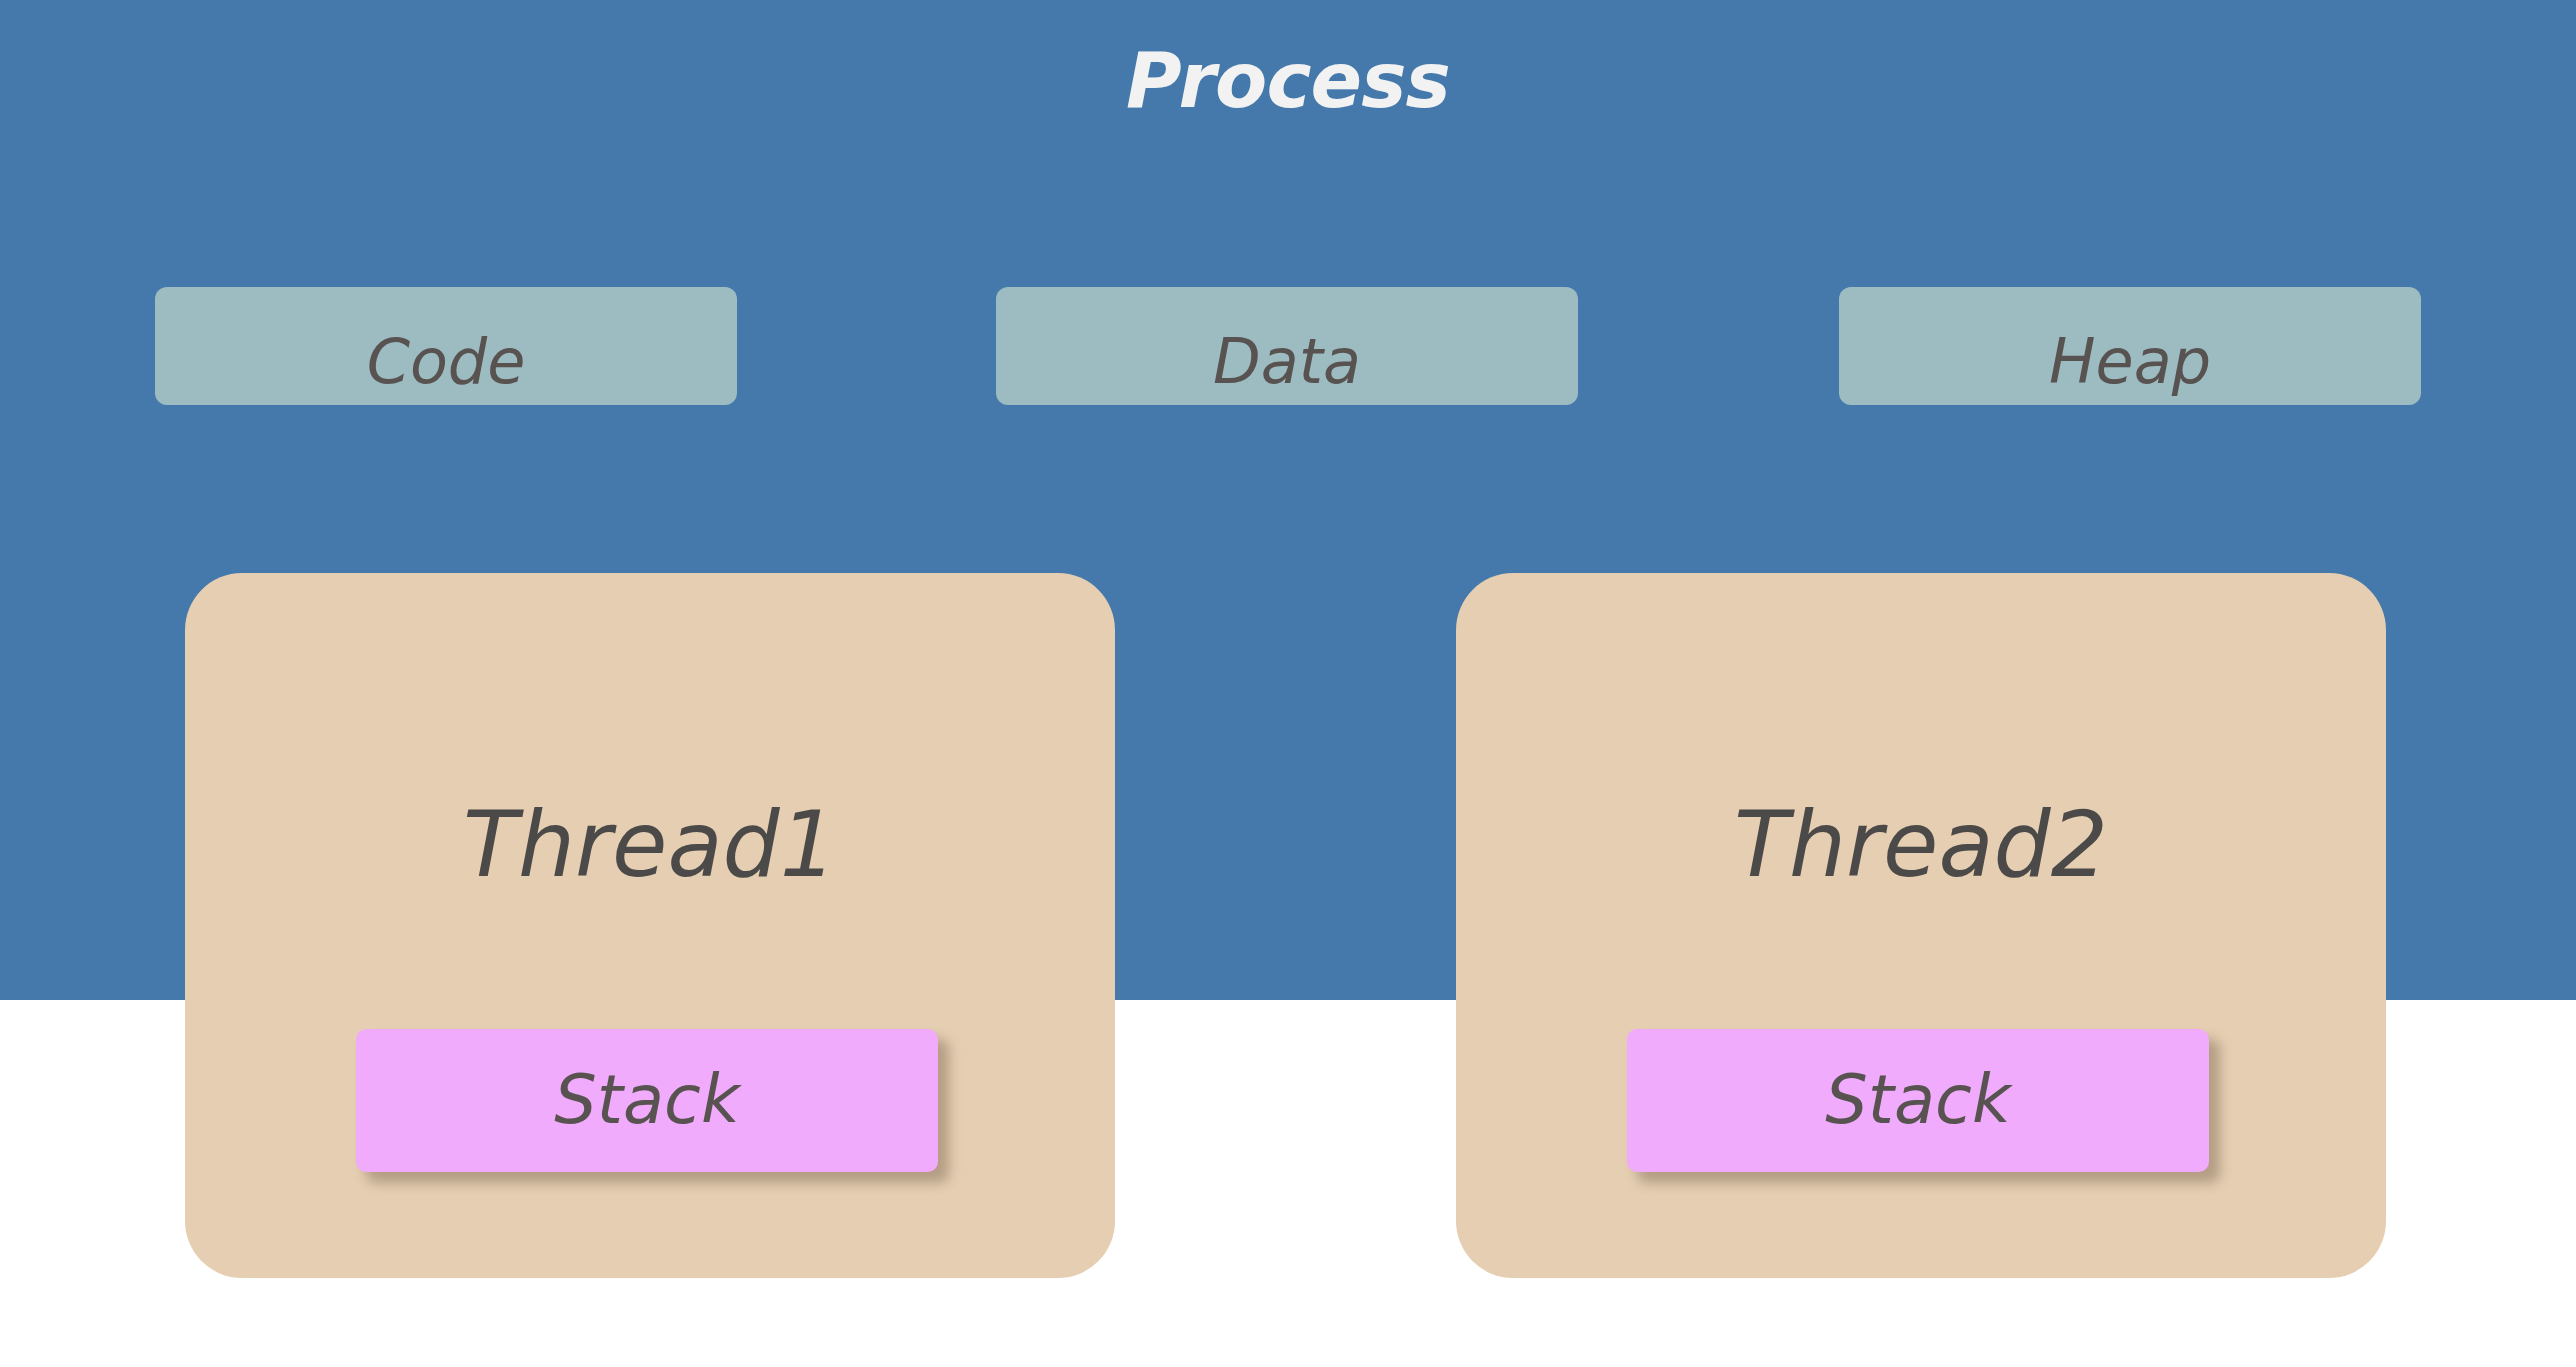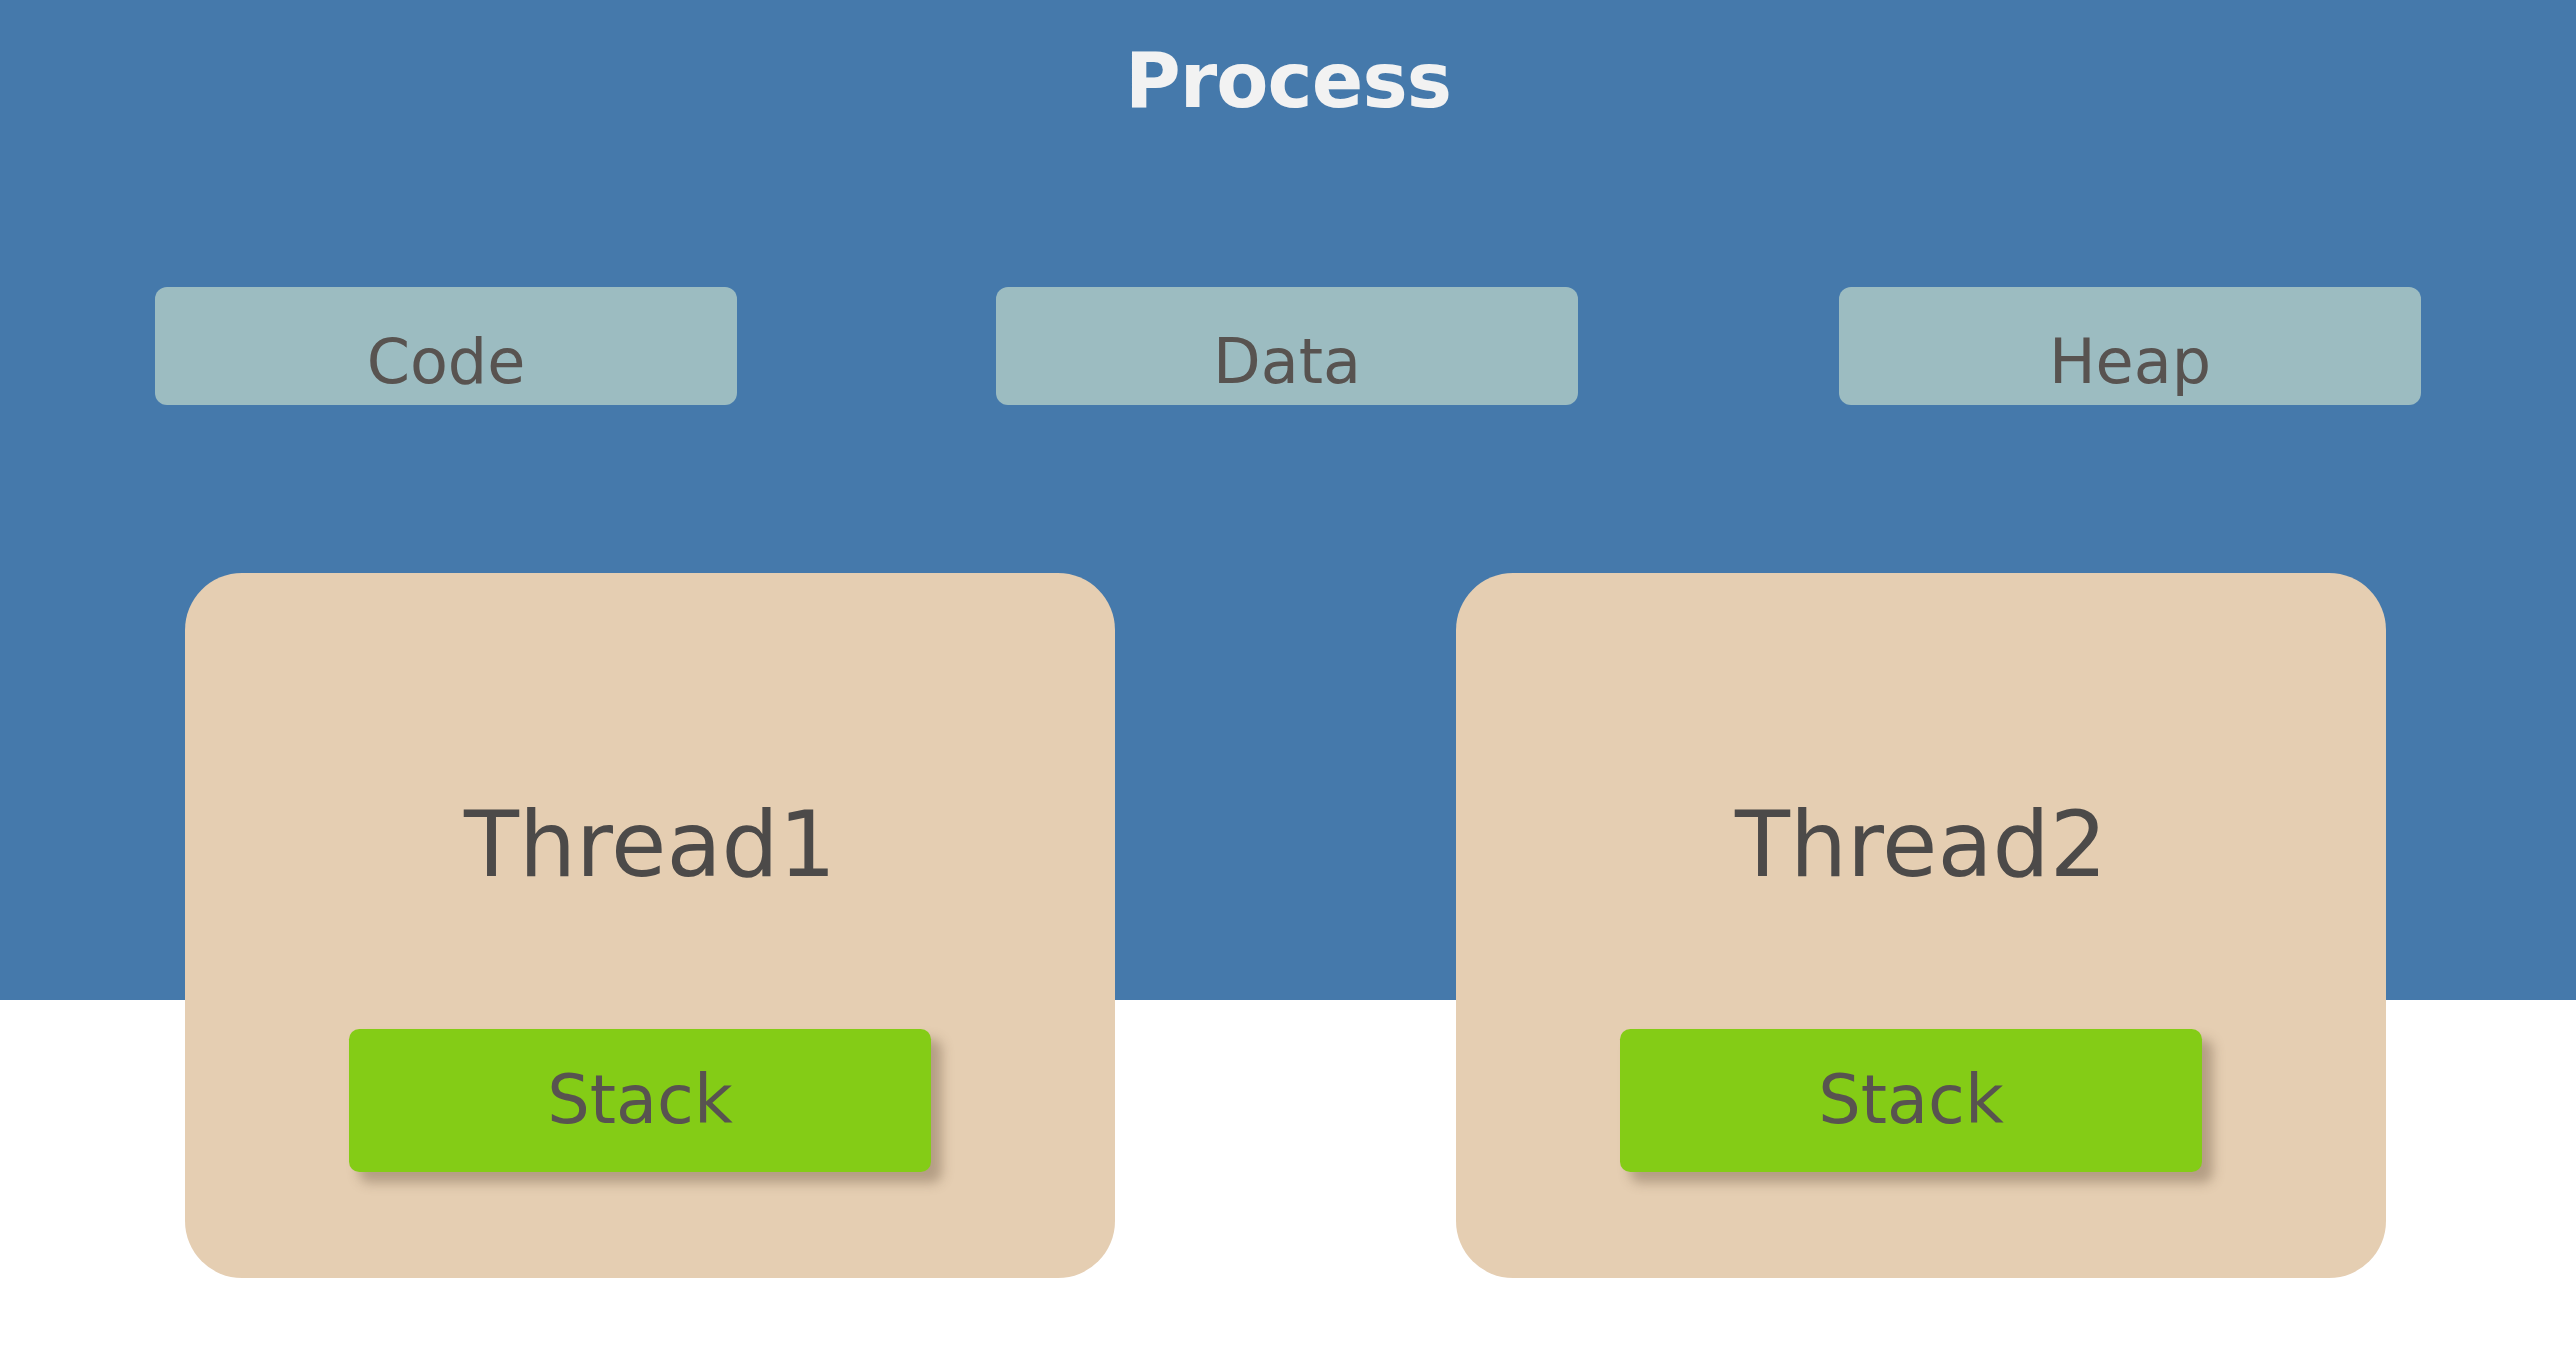--- a/index.html
+++ b/index.html
@@ -13,20 +13,21 @@
     overflow: hidden;
     font-family: "DejaVu Sans", sans-serif;
   }
 
   #diagram {
     position: relative;
     width: 2576px;
     height: 1000px;
     background: #4579AB;
     box-sizing: border-box;
+    font-style: italic;
   }
 
   
   .process-title {
     position: absolute;
     left: 0;
     top: 41px;
     width: 2576px;
     text-align: center;
     font-family: "DejaVu Sans", sans-serif;
@@ -87,25 +88,25 @@
     font-weight: normal;
     font-size: 90px;
     line-height: 1;
     color: #4C4A49;
     white-space: nowrap;
   }
 
   
   .stack-box {
     position: absolute;
-    left: 164px;
+    left: 171px;
     top: 456px;
     width: 582px;
     height: 143px;
-    background: #84cc16;
+    background: #f0abfc;
     border-radius: 10.3px;
     display: flex;
     align-items: center;
     justify-content: center;
     box-sizing: border-box;
     box-shadow: 10.3px 10.3px 12px rgba(90, 70, 50, 0.35);
   }
   .stack-label {
     font-family: "DejaVu Sans", sans-serif;
     font-weight: normal;

